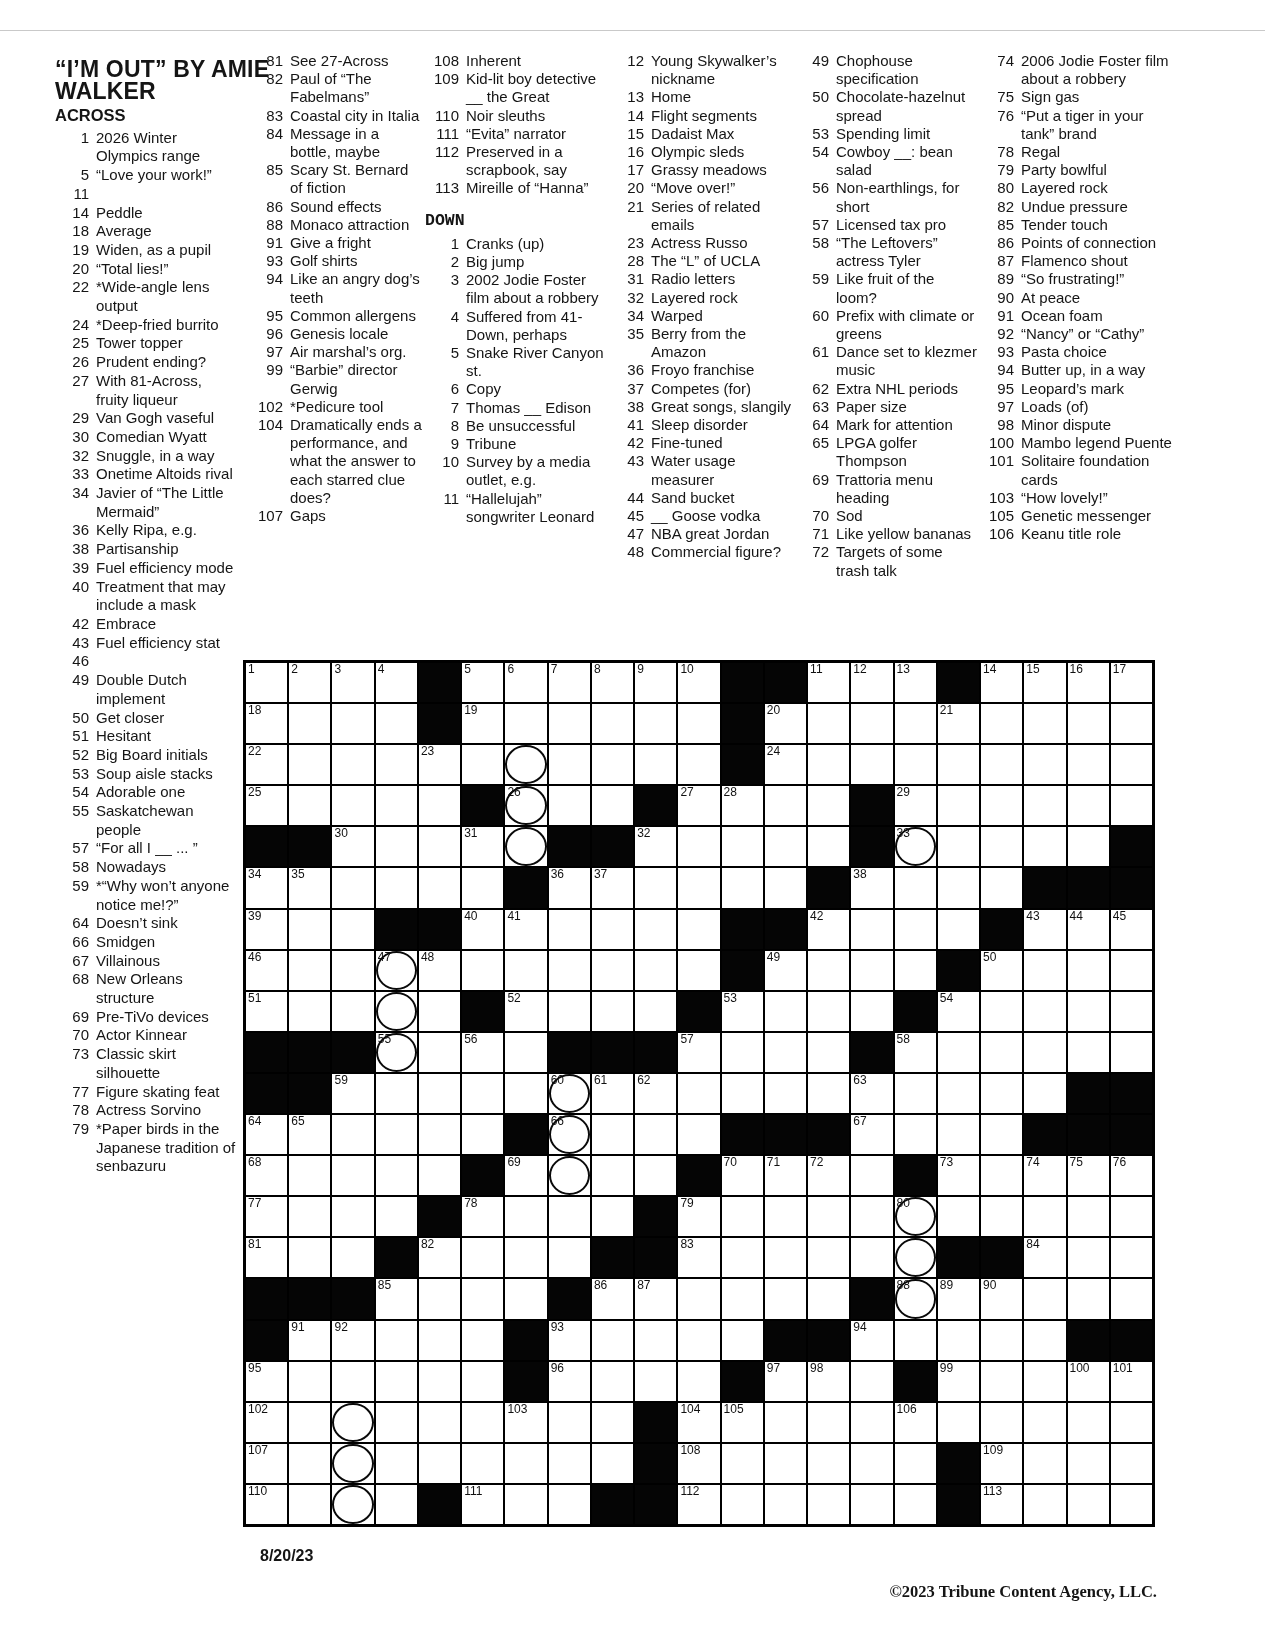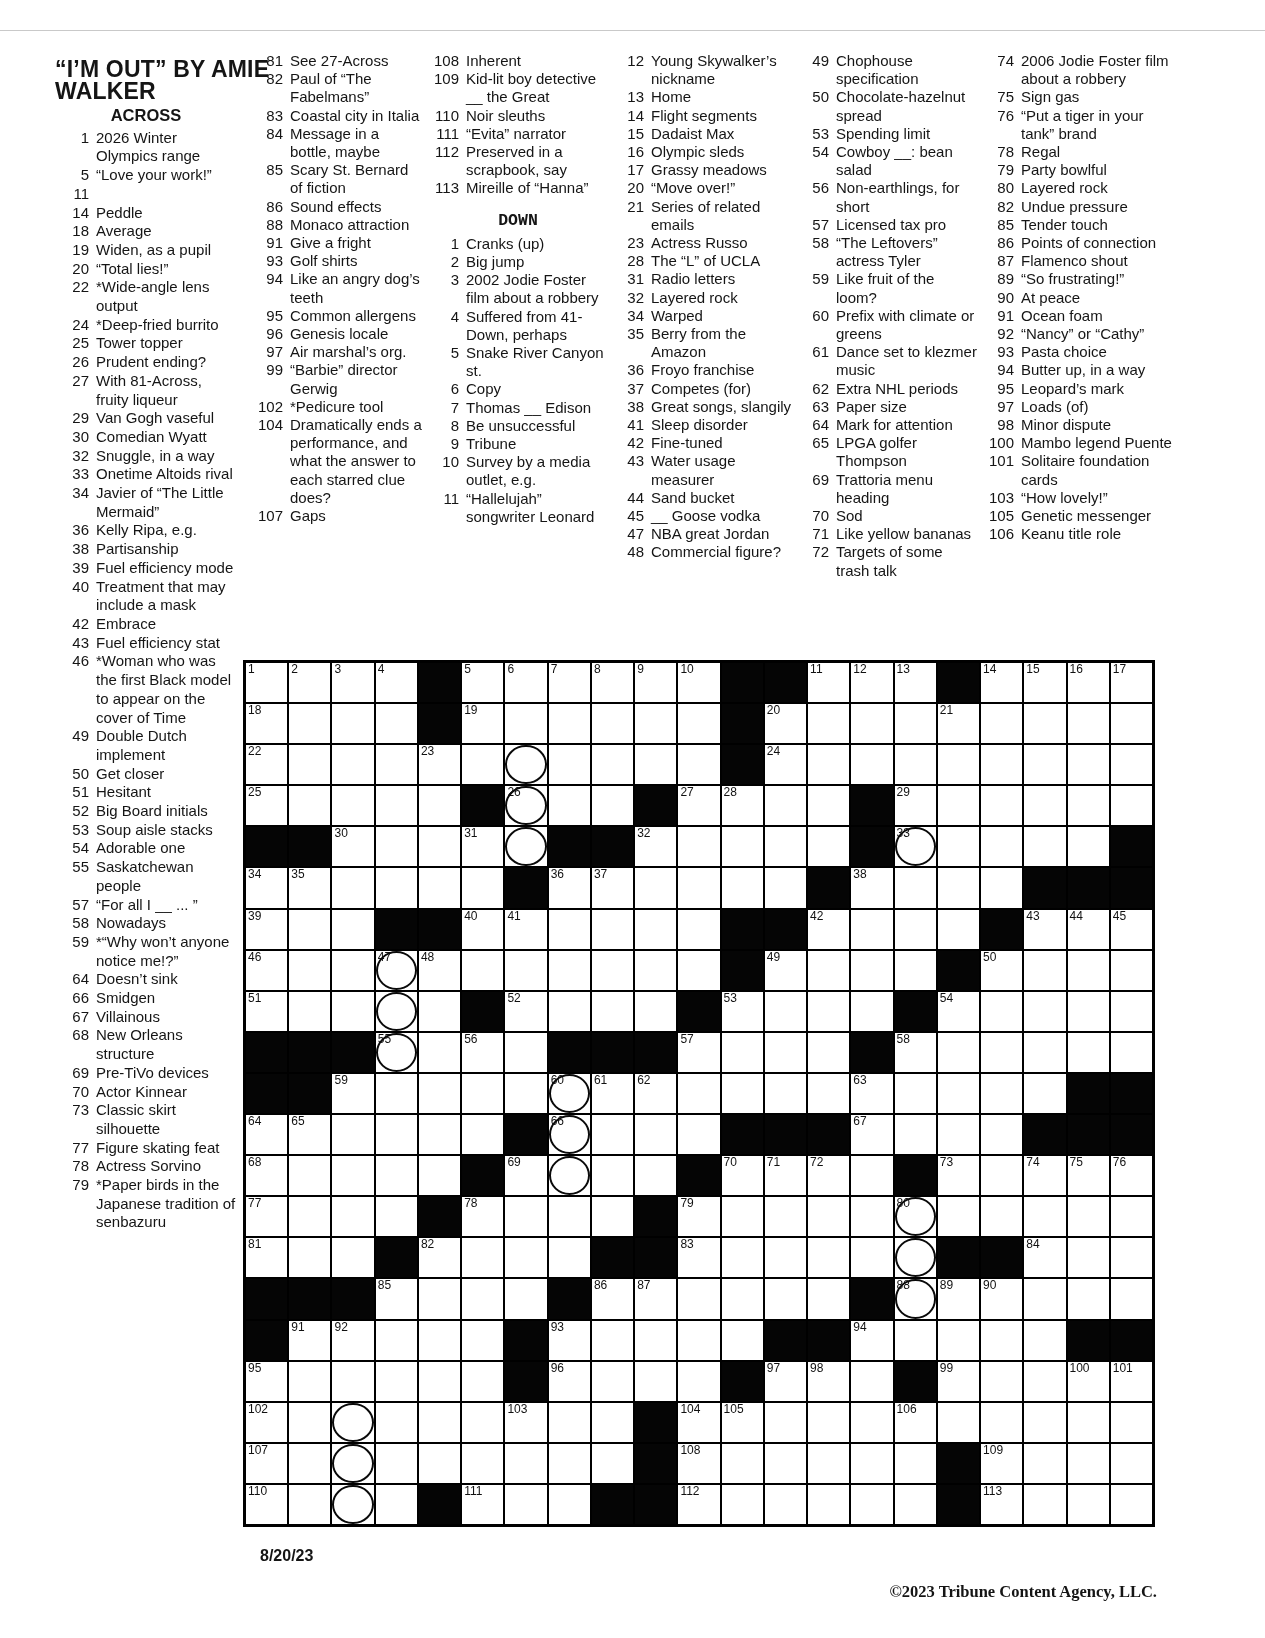--- a/index.html
+++ b/index.html
@@ -4,21 +4,21 @@
 <style>
   html,body{margin:0;padding:0;background:#fff;}
   .page{position:relative;width:1265px;height:1638px;background:#fff;overflow:hidden;
         font-family:"Liberation Sans",sans-serif;color:#151515;}
   .topline{position:absolute;top:30px;left:0;width:1265px;height:1px;background:#c9c9c9;}
   .title{position:absolute;left:55px;top:44px;width:225px;font-size:23px;font-weight:bold;
          line-height:21.5px;letter-spacing:.2px;}
   .clue-col{position:absolute;font-size:15px;}
   .col-lh1{line-height:18.7px;}
   .col-lh2{line-height:18.2px;}
-  .sec-head{font-weight:bold;text-align:center;font-size:16.5px;margin:2px 0 4px 0;}
+  .sec-head{font-weight:bold;font-size:16.5px;margin:2px 0 4px 0;}
   .down-head{margin-top:14px;margin-bottom:5px;font-family:Liberation Mono, monospace;}
   .clue{display:flex;align-items:flex-start;}
   .cnum{flex:0 0 34px;text-align:right;padding-right:7px;white-space:nowrap;}
   .ctext{flex:1 1 auto;}
   #grid{position:absolute;left:243px;top:660px;width:912px;height:867px;display:grid;
         grid-template-columns:repeat(21,1fr);grid-template-rows:repeat(21,1fr);
         border:2px solid #000;box-sizing:border-box;background:#000;}
   .cell{position:relative;border:1px solid #000;background:#fff;box-sizing:border-box;}
   .cell.black{background:#050505;}
   .cell .num{position:absolute;top:0;left:2px;font-size:12px;line-height:13px;
@@ -126,21 +126,20 @@
         <div class="clue">
           <span class="cnum">42</span>
           <span class="ctext">Embrace</span>
         </div>
         <div class="clue">
           <span class="cnum">43</span>
           <span class="ctext">Fuel efficiency stat</span>
         </div>
         <div class="clue">
           <span class="cnum">46</span>
-          <span class="ctext">*Woman who was the first Black model to appear on the cover of Time</span>
         </div>
         <div class="clue">
           <span class="cnum">49</span>
           <span class="ctext">Double Dutch implement</span>
         </div>
         <div class="clue">
           <span class="cnum">50</span>
           <span class="ctext">Get closer</span>
         </div>
         <div class="clue">

